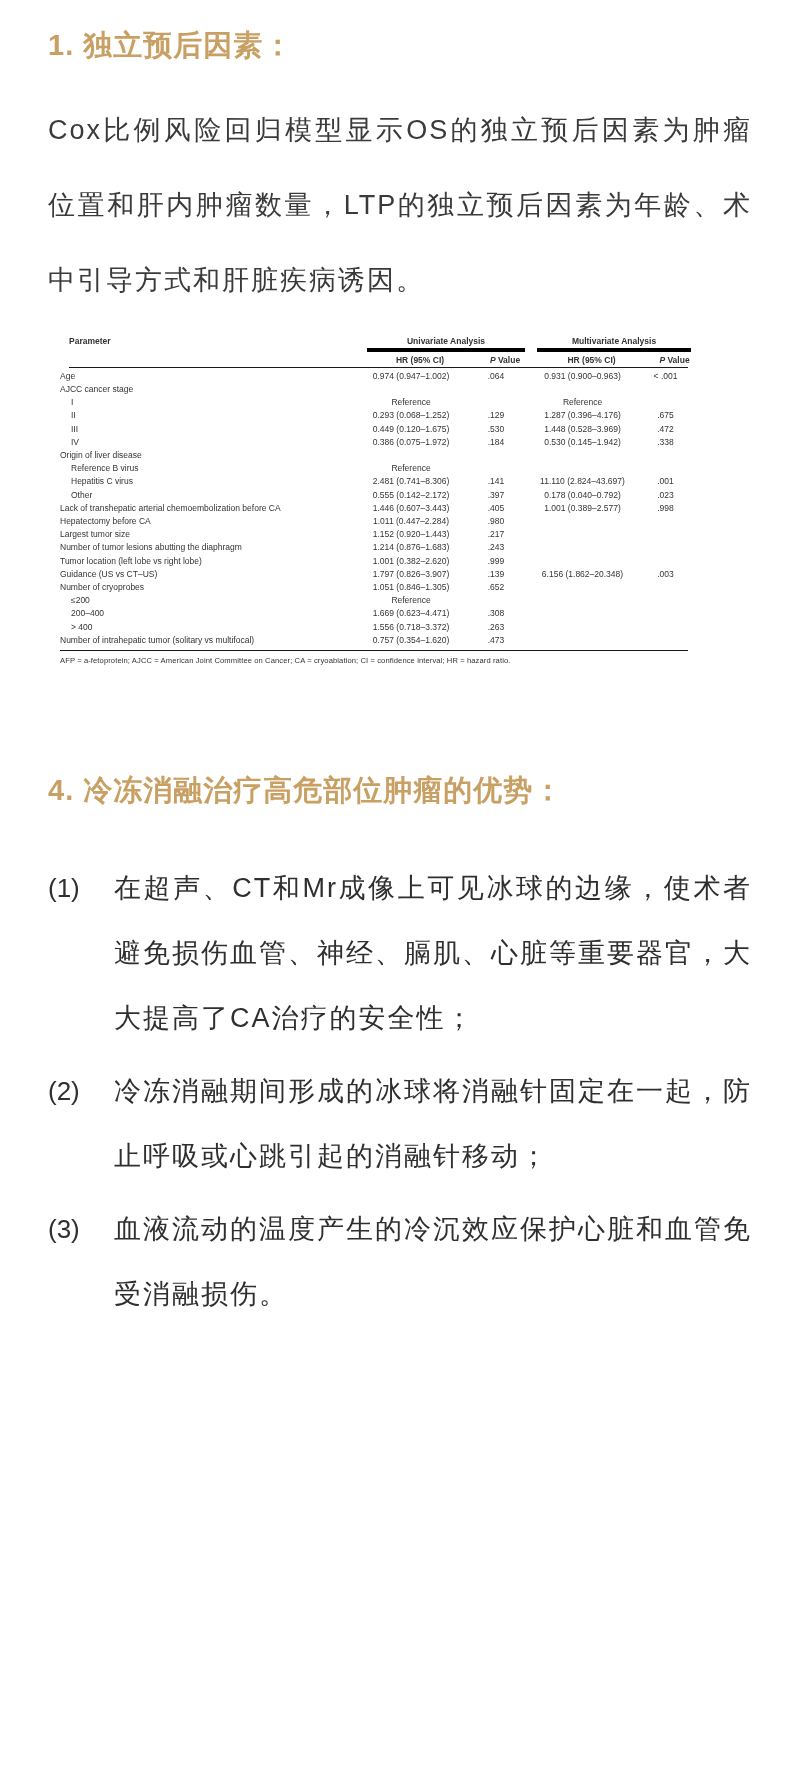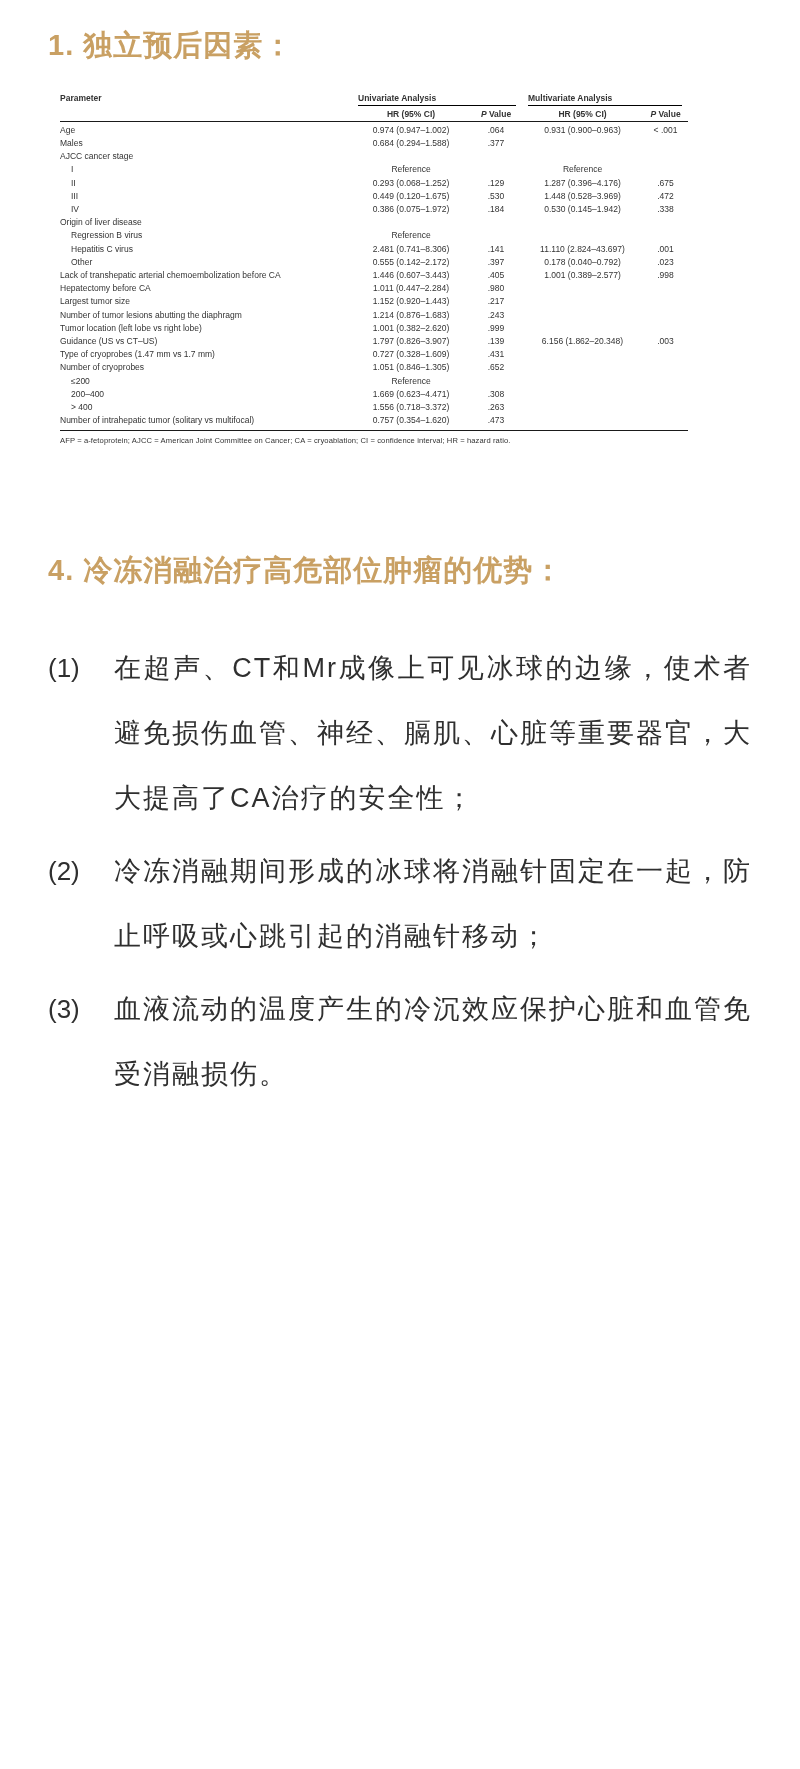--- a/index.html
+++ b/index.html
@@ -22,25 +22,25 @@
   
   .jtable {
     width:628px; margin:14px 0 0 12px; color:#333;
     font-family:"Liberation Sans","DejaVu Sans",sans-serif;
   }
   .jtable-titlebar {
     background:#484848; color:#ffffff; font-size:9px; line-height:20px;
     height:20px; padding-left:9px; letter-spacing:0.2px;
   }
   .jtable-titlebar b { font-weight:bold; margin-right:4px; }
-  .tgrid { display:grid; grid-template-columns:292px 118px 52px 121px 45px; }
+  .tgrid { display:grid; grid-template-columns:292px 118px 52px 121px 45px;margin-left:9px; }
   .ghead-row { margin-top:6px; }
   .ghead {
-    font-size:8.5px; font-weight:bold; 
-    border-bottom:1px solid #000000; padding-bottom:2px; margin:0 6px;
+    font-size:8.5px; font-weight:bold; text-align:center;
+    border-bottom:4px solid #000000; padding-bottom:2px; margin:0 6px;
   }
   .ghead.span-uni { grid-column:2 / span 2; }
   .ghead.span-multi { grid-column:4 / span 2; }
   .param-head { font-size:8.5px; font-weight:bold; grid-row:1; align-self:start; }
   .subhead-row { border-bottom:1px solid #1a1a1a; }
   .subhead { font-size:8.5px; font-weight:bold; text-align:center; padding:3px 0 2px 0; }
   .subhead i { font-style:italic; }
   .tbody-rows { border-bottom:1px solid #1a1a1a; padding:2px 0 3px 0; }
   .trow { display:grid; grid-template-columns:292px 118px 52px 121px 45px; }
   .c-param { font-size:8.5px; line-height:13.2px; white-space:nowrap; }
@@ -58,20 +58,21 @@
   .adv-text {
     flex:1; line-height:65px; letter-spacing:2px; text-align:justify;
   }
 </style>
 </head>
 <body>
 
 <div class="page">
 
   <h2 class="sec-heading">1. 独立预后因素：</h2>
+  <p class="body-para">Cox比例风险回归模型显示OS的独立预后因素为肿瘤位置和肝内肿瘤数量，LTP的独立预后因素为年龄、术中引导方式和肝脏疾病诱因。</p>
 
   <div class="jtable">
 
     <div class="tgrid ghead-row">
       <div class="param-head">Parameter</div>
       <div class="ghead span-uni">Univariate Analysis</div>
       <div class="ghead span-multi">Multivariate Analysis</div>
     </div>
 
     <div class="tgrid subhead-row">
@@ -84,27 +85,20 @@
 
     <div class="tbody-rows">
         <div class="trow">
           <div class="c-param">Age</div>
           <div class="c-val">0.974 (0.947–1.002)</div>
           <div class="c-val">.064</div>
           <div class="c-val">0.931 (0.900–0.963)</div>
           <div class="c-val">&lt; .001</div>
         </div>
         <div class="trow">
-          <div class="c-param">Males</div>
-          <div class="c-val">0.684 (0.294–1.588)</div>
-          <div class="c-val">.377</div>
-          <div class="c-val">&nbsp;</div>
-          <div class="c-val">&nbsp;</div>
-        </div>
-        <div class="trow">
           <div class="c-param">AJCC cancer stage</div>
           <div class="c-val">&nbsp;</div>
           <div class="c-val">&nbsp;</div>
           <div class="c-val">&nbsp;</div>
           <div class="c-val">&nbsp;</div>
         </div>
         <div class="trow">
           <div class="c-param ind1">I</div>
           <div class="c-val">Reference</div>
           <div class="c-val">&nbsp;</div>
@@ -133,21 +127,21 @@
           <div class="c-val">.338</div>
         </div>
         <div class="trow">
           <div class="c-param">Origin of liver disease</div>
           <div class="c-val">&nbsp;</div>
           <div class="c-val">&nbsp;</div>
           <div class="c-val">&nbsp;</div>
           <div class="c-val">&nbsp;</div>
         </div>
         <div class="trow">
-          <div class="c-param ind1">Regression B virus</div>
+          <div class="c-param ind1">Reference B virus</div>
           <div class="c-val">Reference</div>
           <div class="c-val">&nbsp;</div>
           <div class="c-val">&nbsp;</div>
           <div class="c-val">&nbsp;</div>
         </div>
         <div class="trow">
           <div class="c-param ind1">Hepatitis C virus</div>
           <div class="c-val">2.481 (0.741–8.306)</div>
           <div class="c-val">.141</div>
           <div class="c-val">11.110 (2.824–43.697)</div>
@@ -196,27 +190,20 @@
           <div class="c-val">&nbsp;</div>
         </div>
         <div class="trow">
           <div class="c-param">Guidance (US vs CT–US)</div>
           <div class="c-val">1.797 (0.826–3.907)</div>
           <div class="c-val">.139</div>
           <div class="c-val">6.156 (1.862–20.348)</div>
           <div class="c-val">.003</div>
         </div>
         <div class="trow">
-          <div class="c-param">Type of cryoprobes (1.47 mm vs 1.7 mm)</div>
-          <div class="c-val">0.727 (0.328–1.609)</div>
-          <div class="c-val">.431</div>
-          <div class="c-val">&nbsp;</div>
-          <div class="c-val">&nbsp;</div>
-        </div>
-        <div class="trow">
           <div class="c-param">Number of cryoprobes</div>
           <div class="c-val">1.051 (0.846–1.305)</div>
           <div class="c-val">.652</div>
           <div class="c-val">&nbsp;</div>
           <div class="c-val">&nbsp;</div>
         </div>
         <div class="trow">
           <div class="c-param ind1">≤200</div>
           <div class="c-val">Reference</div>
           <div class="c-val">&nbsp;</div>

